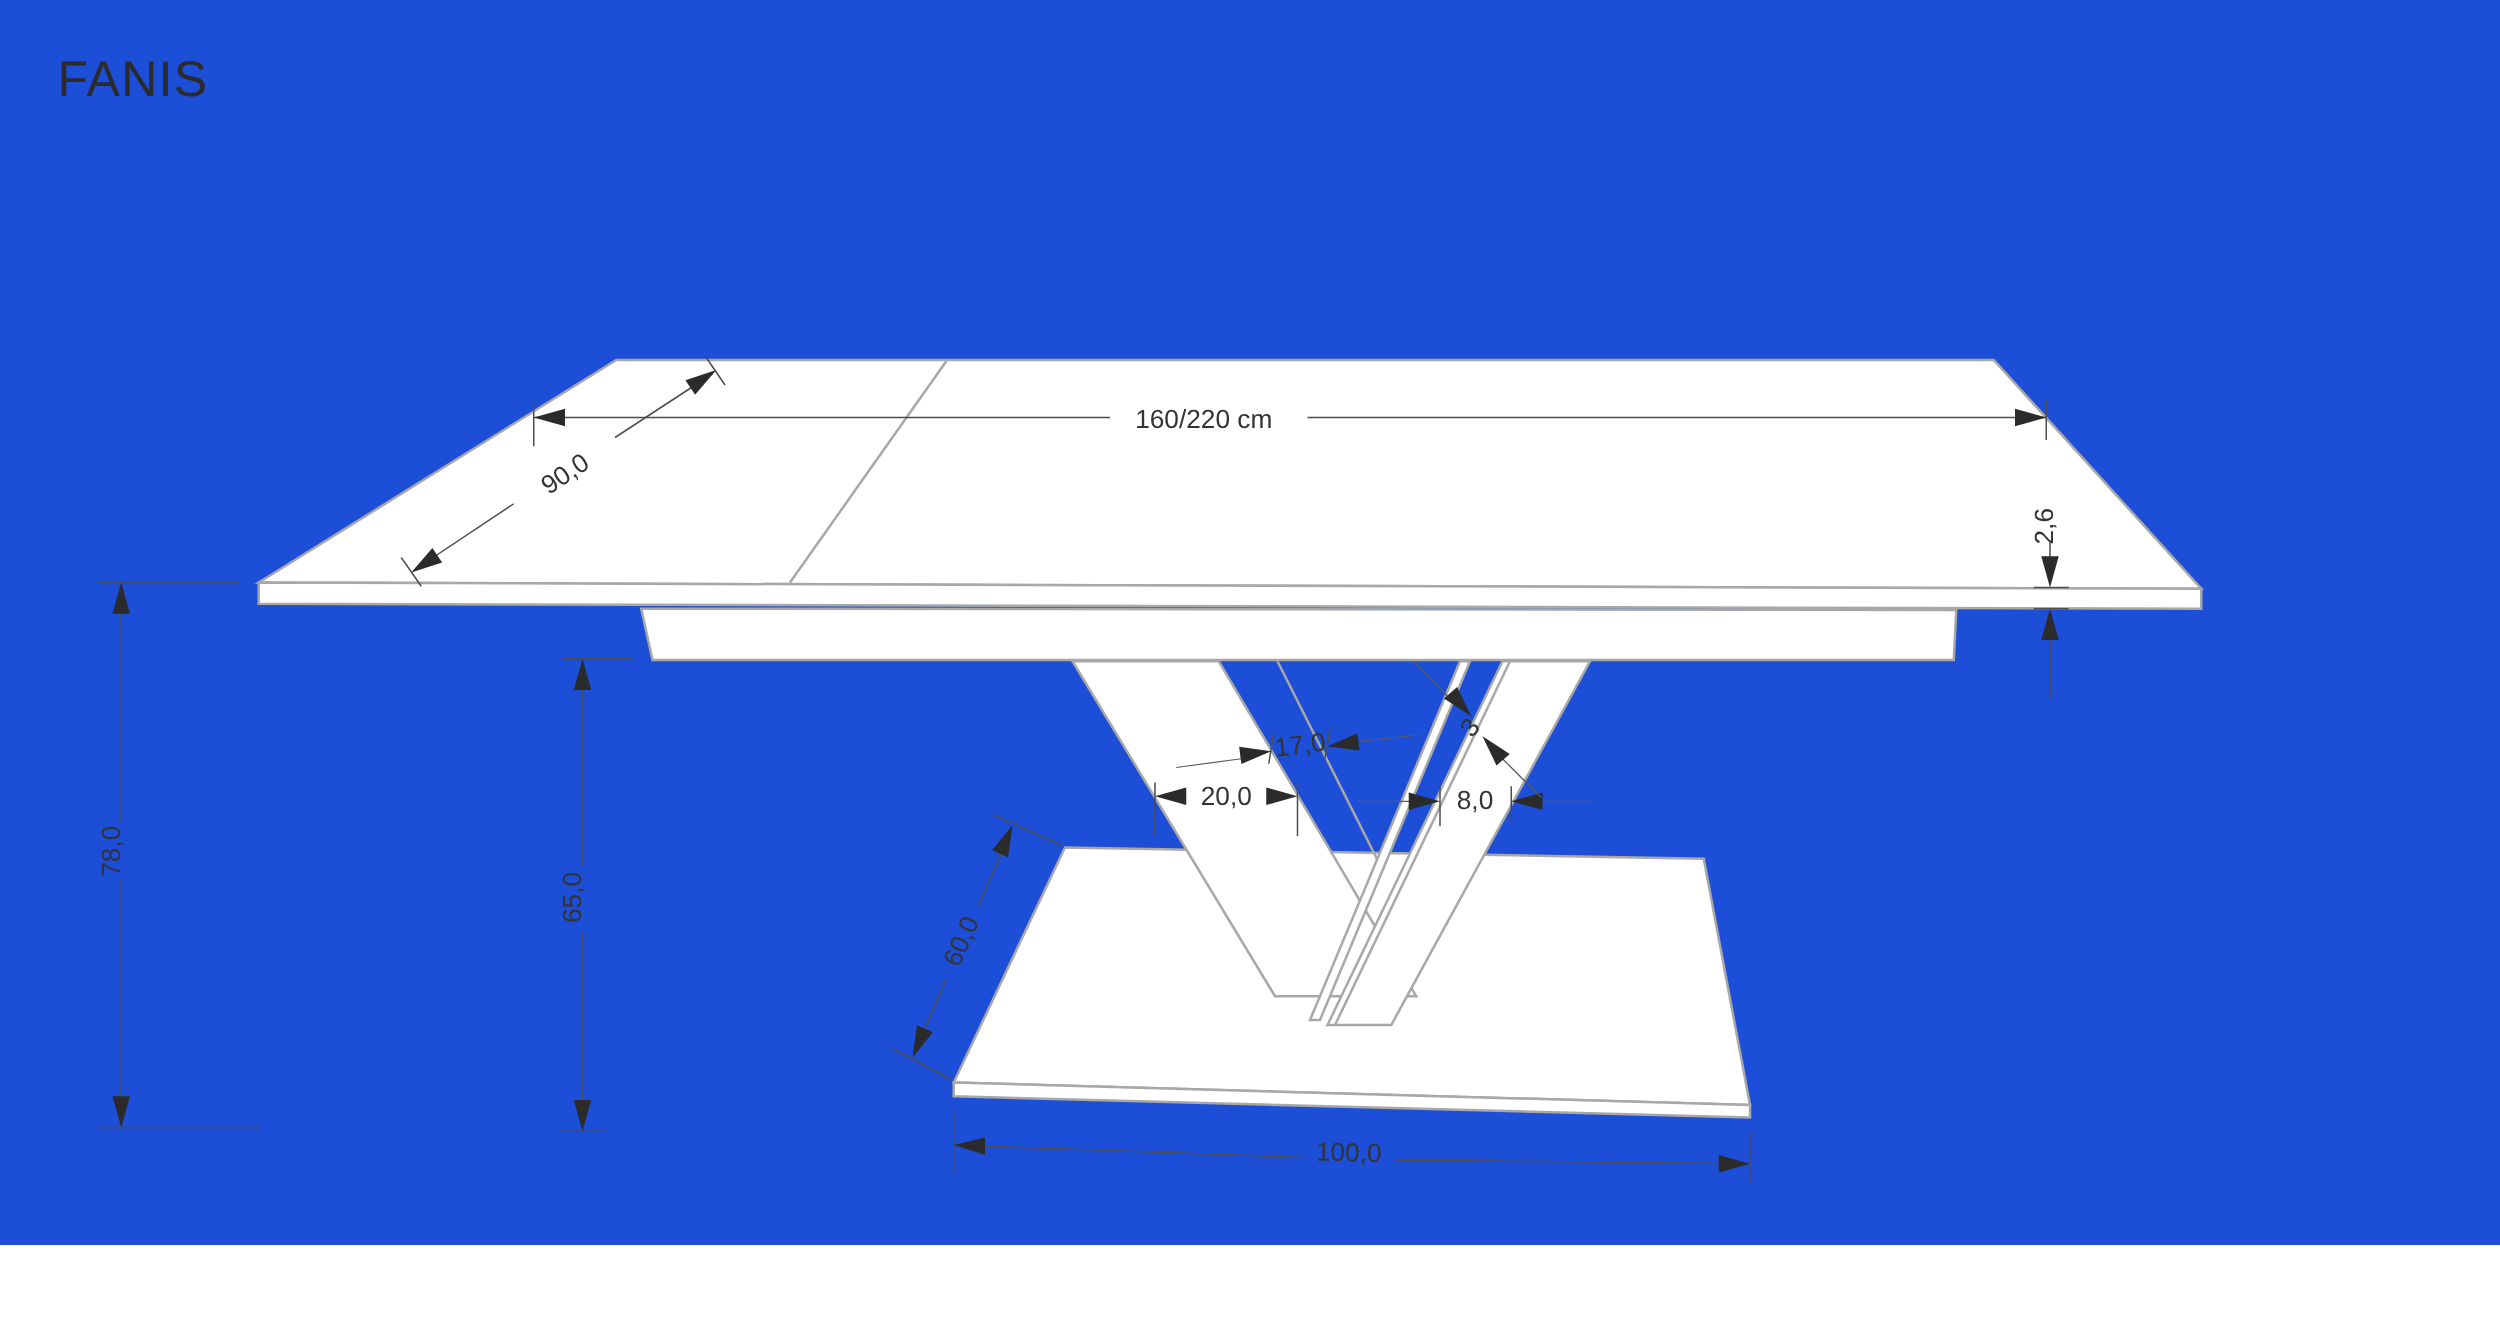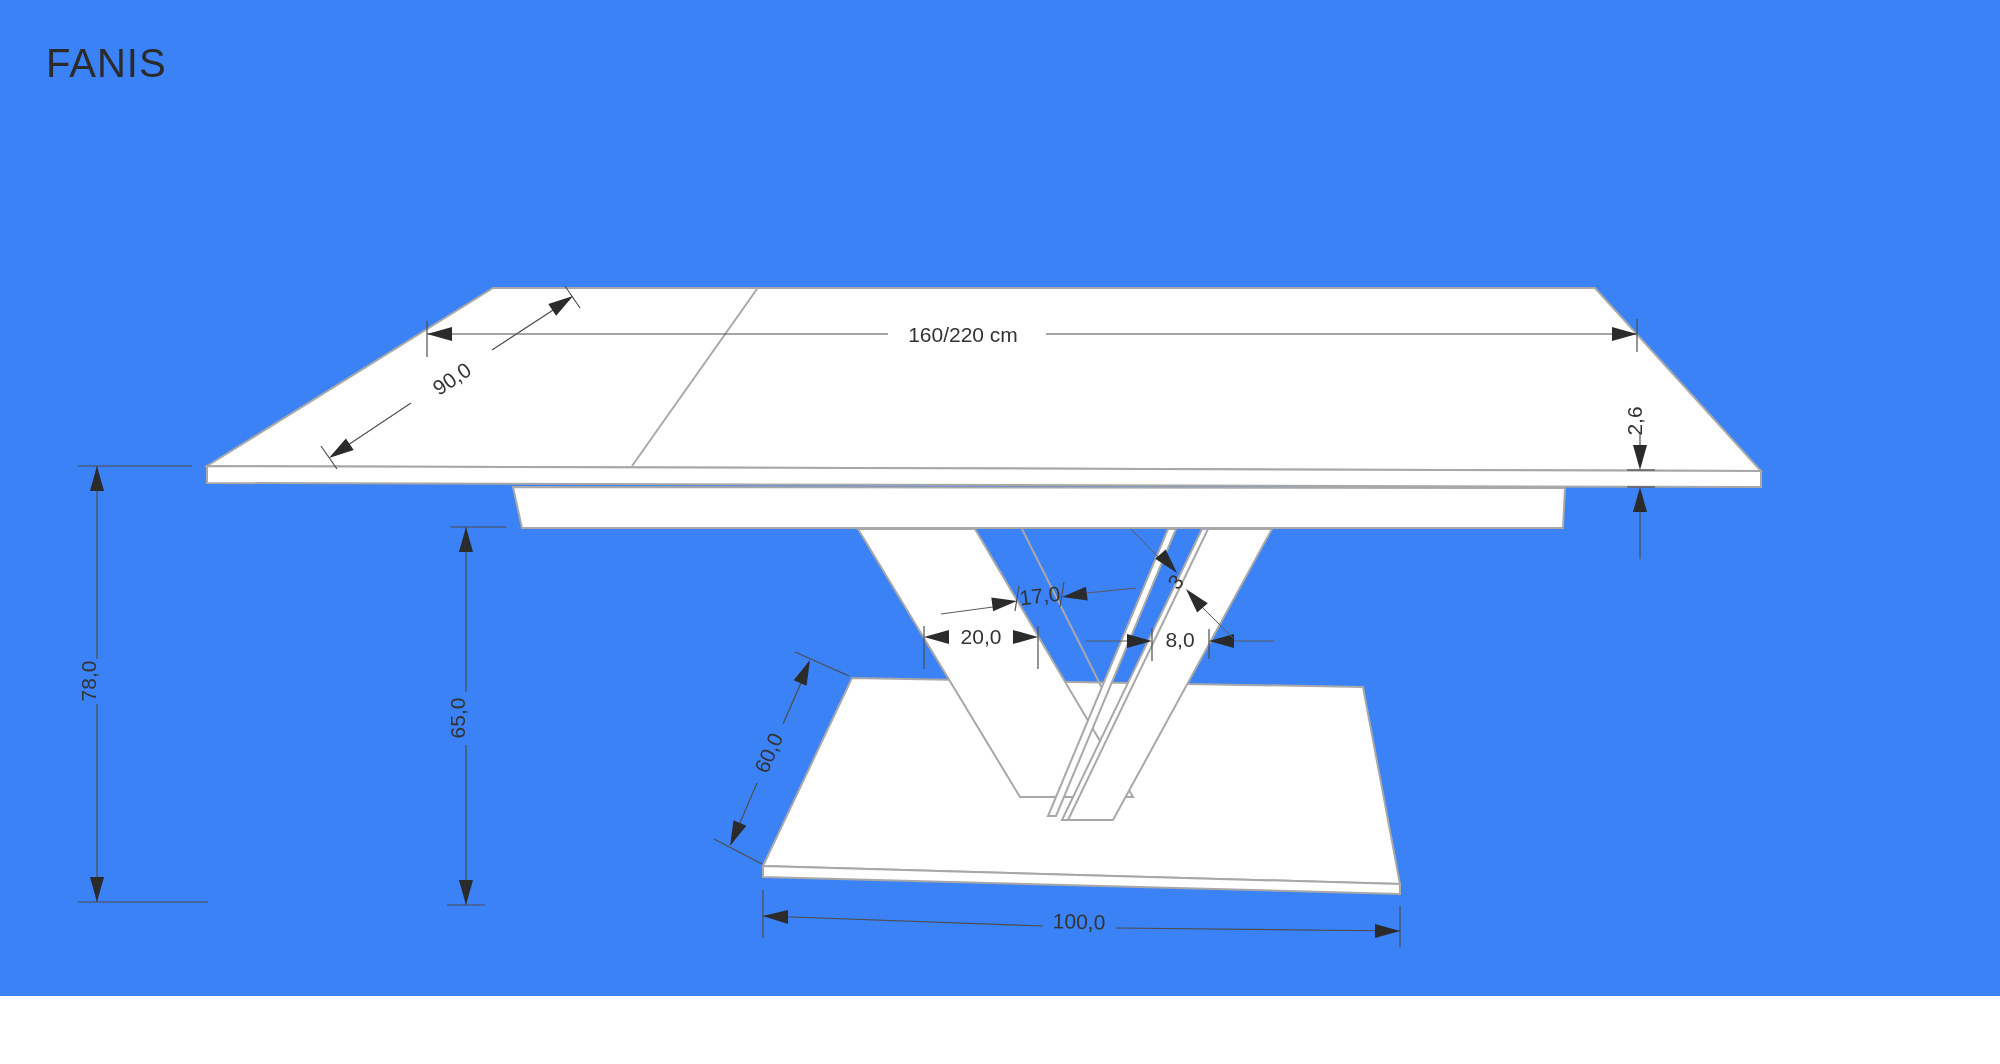--- a/index.html
+++ b/index.html
@@ -1,16 +1,16 @@
 <!DOCTYPE html>
 <html><head>
 <meta charset="utf-8">
 <style>
   html, body { margin: 0; padding: 0; background: #ffffff; }
-  .stage { position: relative; width: 2000px; height: 996px; background: #3b82f6; overflow: hidden; }
+  .stage { position: relative; width: 2000px; height: 996px; background: #1d4ed8; overflow: hidden; }
   svg { display: block; }
   .furn { fill: #ffffff; stroke: #a8a8a8; stroke-width: 2; stroke-linejoin: miter; }
   .furn-line { fill: none; stroke: #a8a8a8; stroke-width: 2; }
   .dim { fill: none; stroke: #4d4d4d; stroke-width: 1.2; }
   .dim-thin { fill: none; stroke: #5a5a5a; stroke-width: 1; }
   .arrow { fill: #2b2b2b; stroke: none; }
   .lbl {
     font-family: "Liberation Sans", "DejaVu Sans", sans-serif;
     font-size: 21px;
     fill: #333333;

